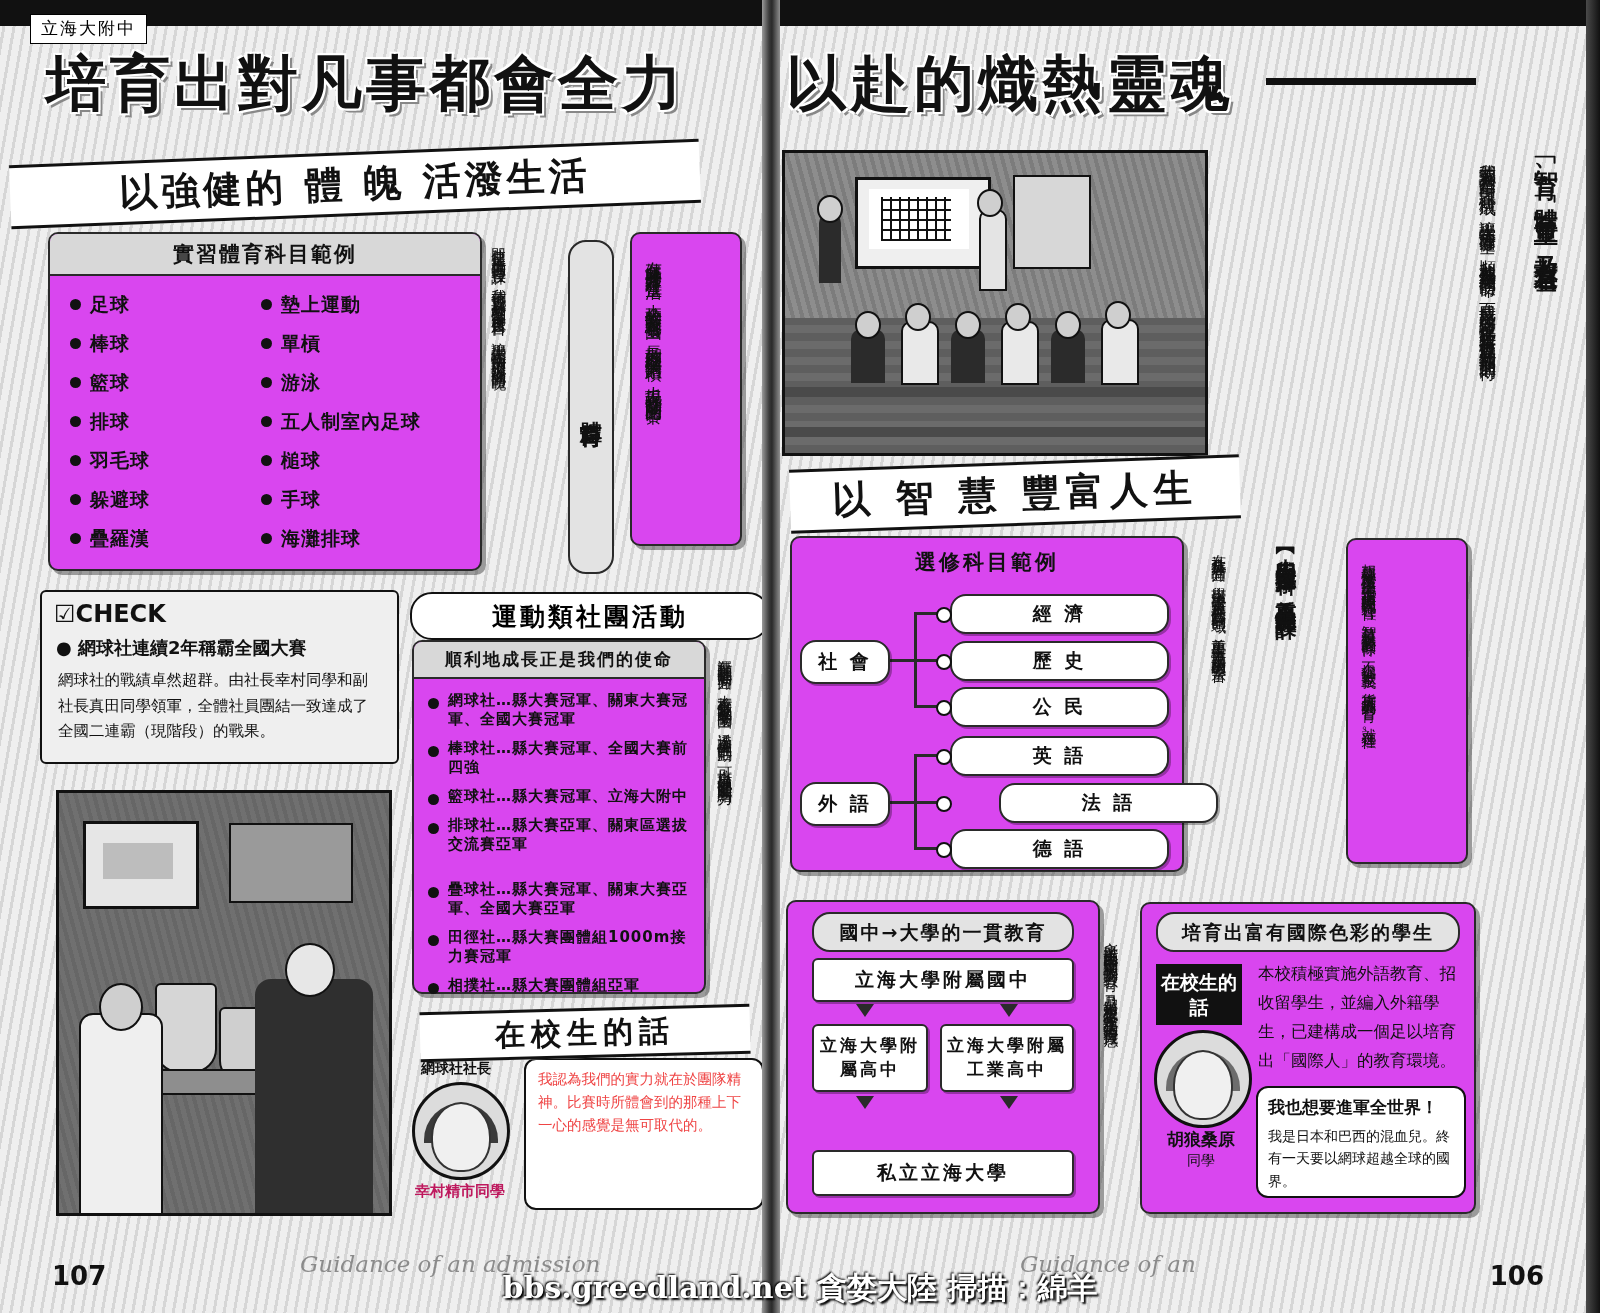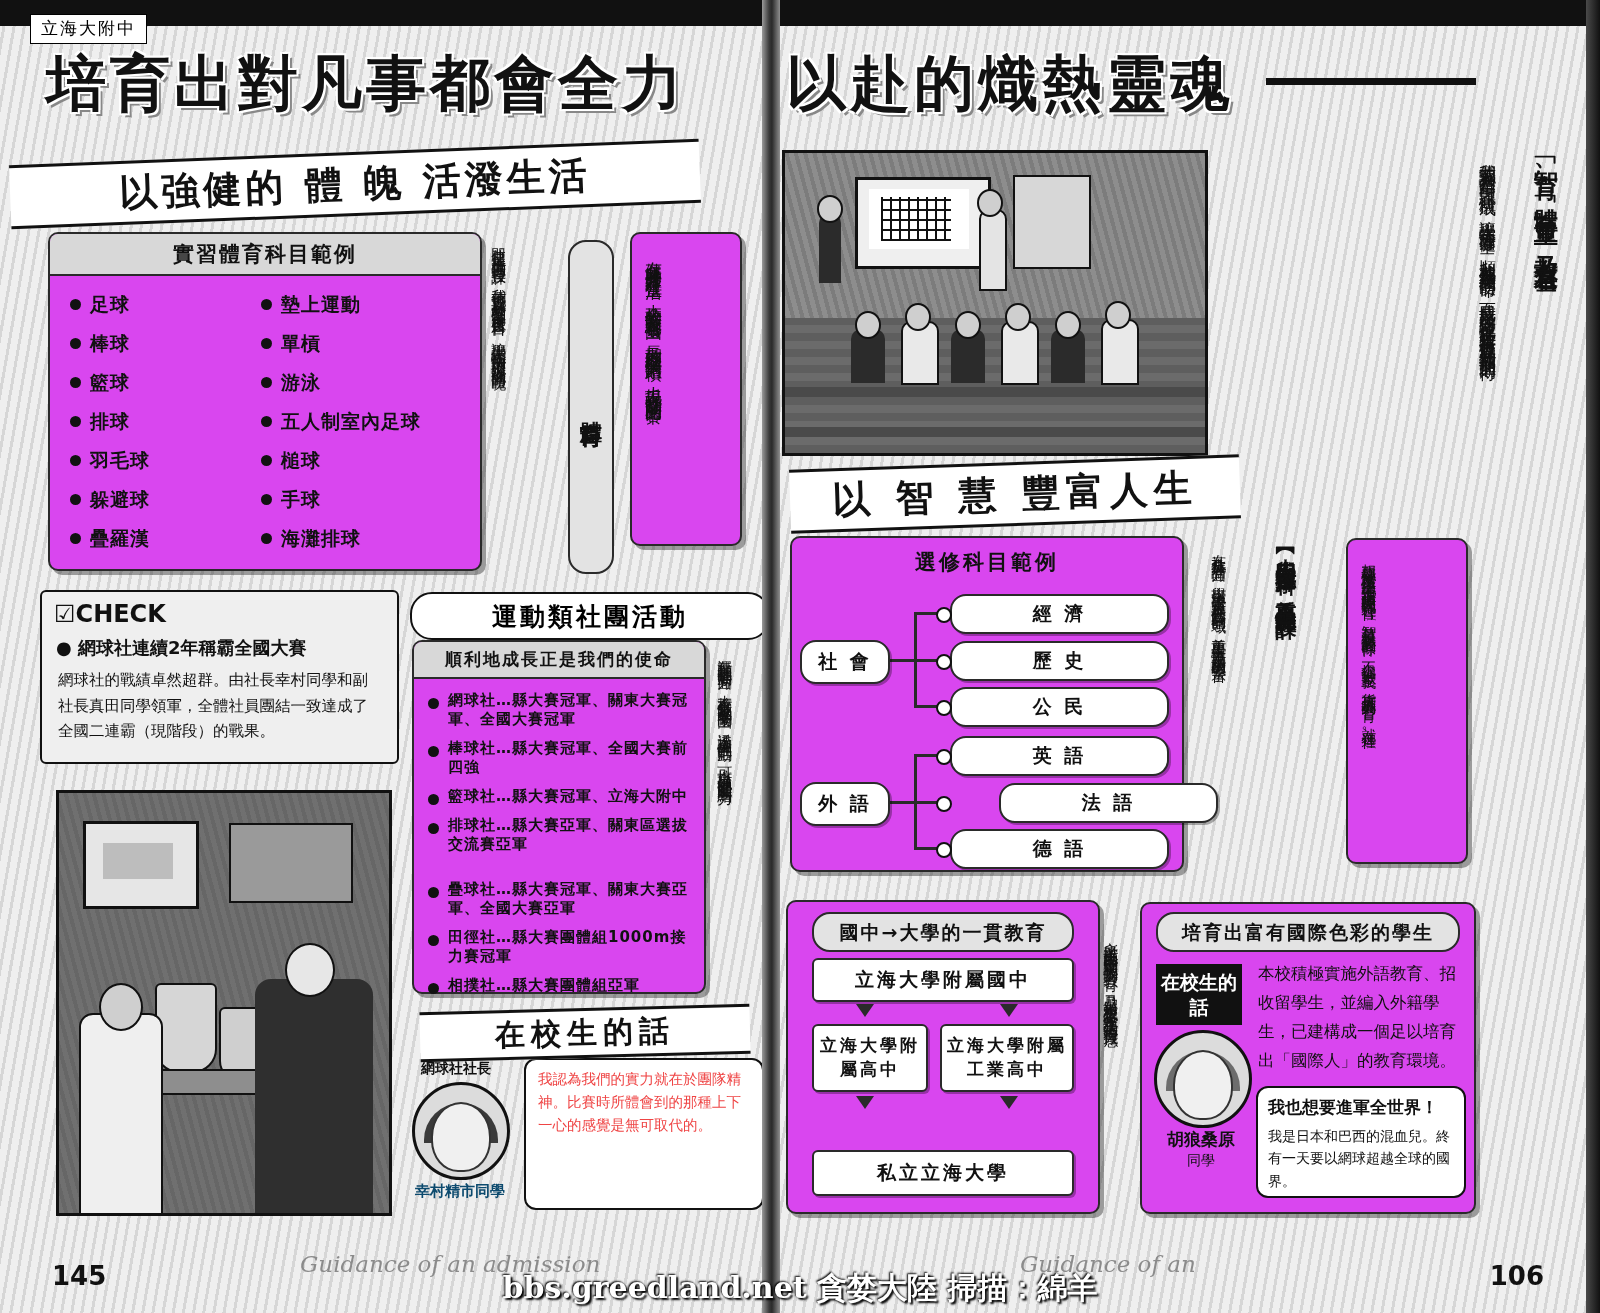--- a/index.html
+++ b/index.html
@@ -190,27 +190,27 @@
 
 <div class="band" style="left:420px;top:1008px;width:330px;height:44px;transform:rotate(-1.5deg);">
   <span style="font-size:30px;letter-spacing:6px;">在校生的話</span>
 </div>
 
 <div style="position:absolute;left:408px;top:1060px;width:96px;text-align:center;font-size:14px;font-weight:bold;color:#111;z-index:18;">網球社社長</div>
 <div class="avatar" style="left:412px;top:1082px;">
   <div class="hair"></div>
   <div class="face"></div>
 </div>
-<div style="position:absolute;left:400px;top:1182px;width:120px;text-align:center;font-size:15px;font-weight:bold;color:#0c4a6e;z-index:18;">幸村精市同學</div>
+<div style="position:absolute;left:400px;top:1182px;width:120px;text-align:center;font-size:15px;font-weight:bold;color:#be185d;z-index:18;">幸村精市同學</div>
 
 <div class="bubble" style="left:524px;top:1058px;width:236px;height:148px;">
   <div style="padding:8px 12px;font-size:14.5px;line-height:1.6;color:#ef4444;">我認為我們的實力就在於團隊精神。比賽時所體會到的那種上下一心的感覺是無可取代的。</div>
 </div>
 
-<div class="pagenum" style="left:52px;">145</div>
+<div class="pagenum" style="left:52px;">107</div>
 <div class="foot-it" style="left:300px;">Guidance of an admission</div>
 
 <div class="art" style="left:782px;top:150px;width:420px;height:300px;">
   <div class="sky"></div>
   <div class="screen" style="left:70px;top:24px;width:130px;height:86px;"></div>
   <div style="position:absolute;left:84px;top:36px;width:100px;height:60px;background:#fff;"></div>
   <div style="position:absolute;left:96px;top:44px;width:70px;height:44px;
      background:repeating-linear-gradient(90deg,#111 0 2px,transparent 2px 9px),
                 repeating-linear-gradient(0deg,#111 0 2px,transparent 2px 10px);"></div>
   <div style="position:absolute;left:228px;top:22px;width:74px;height:90px;background:#d7d7d7;border:2px solid #111;"></div>

